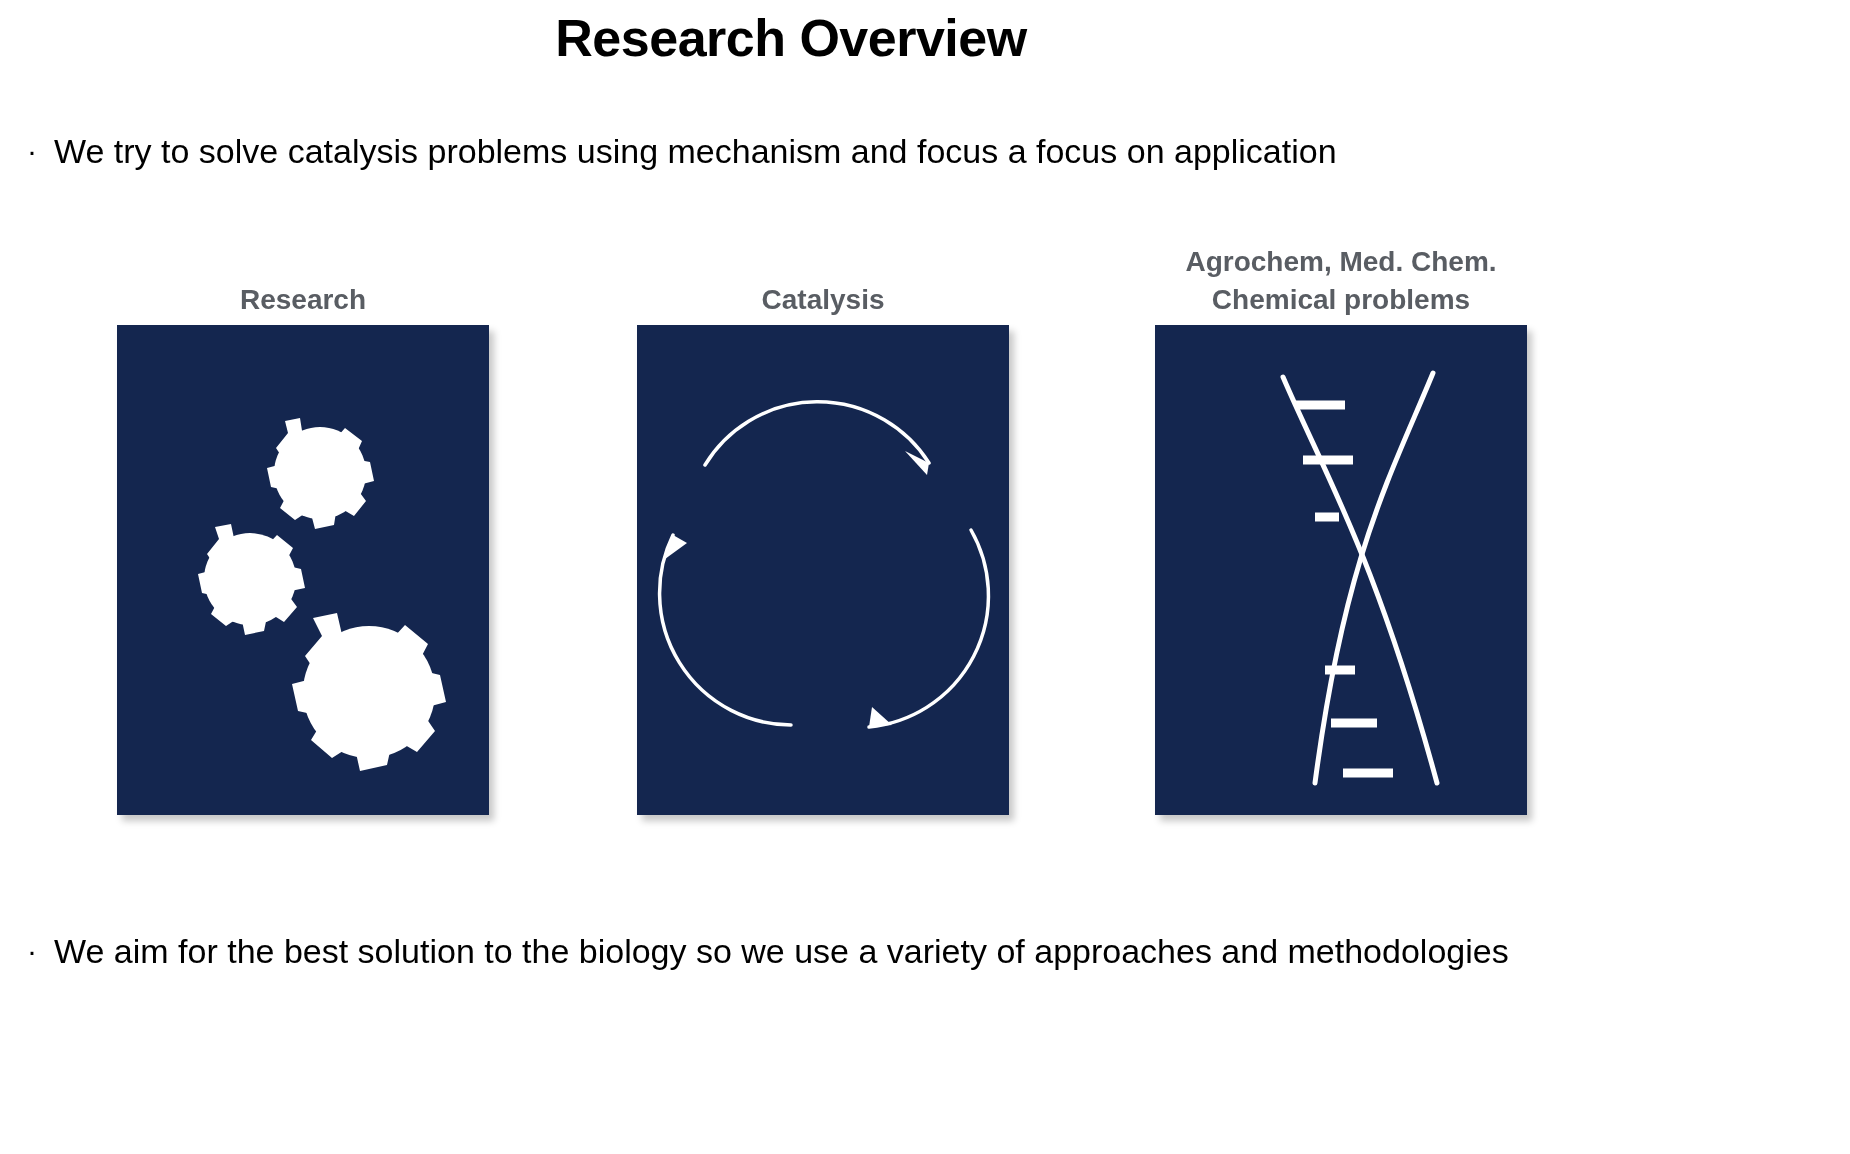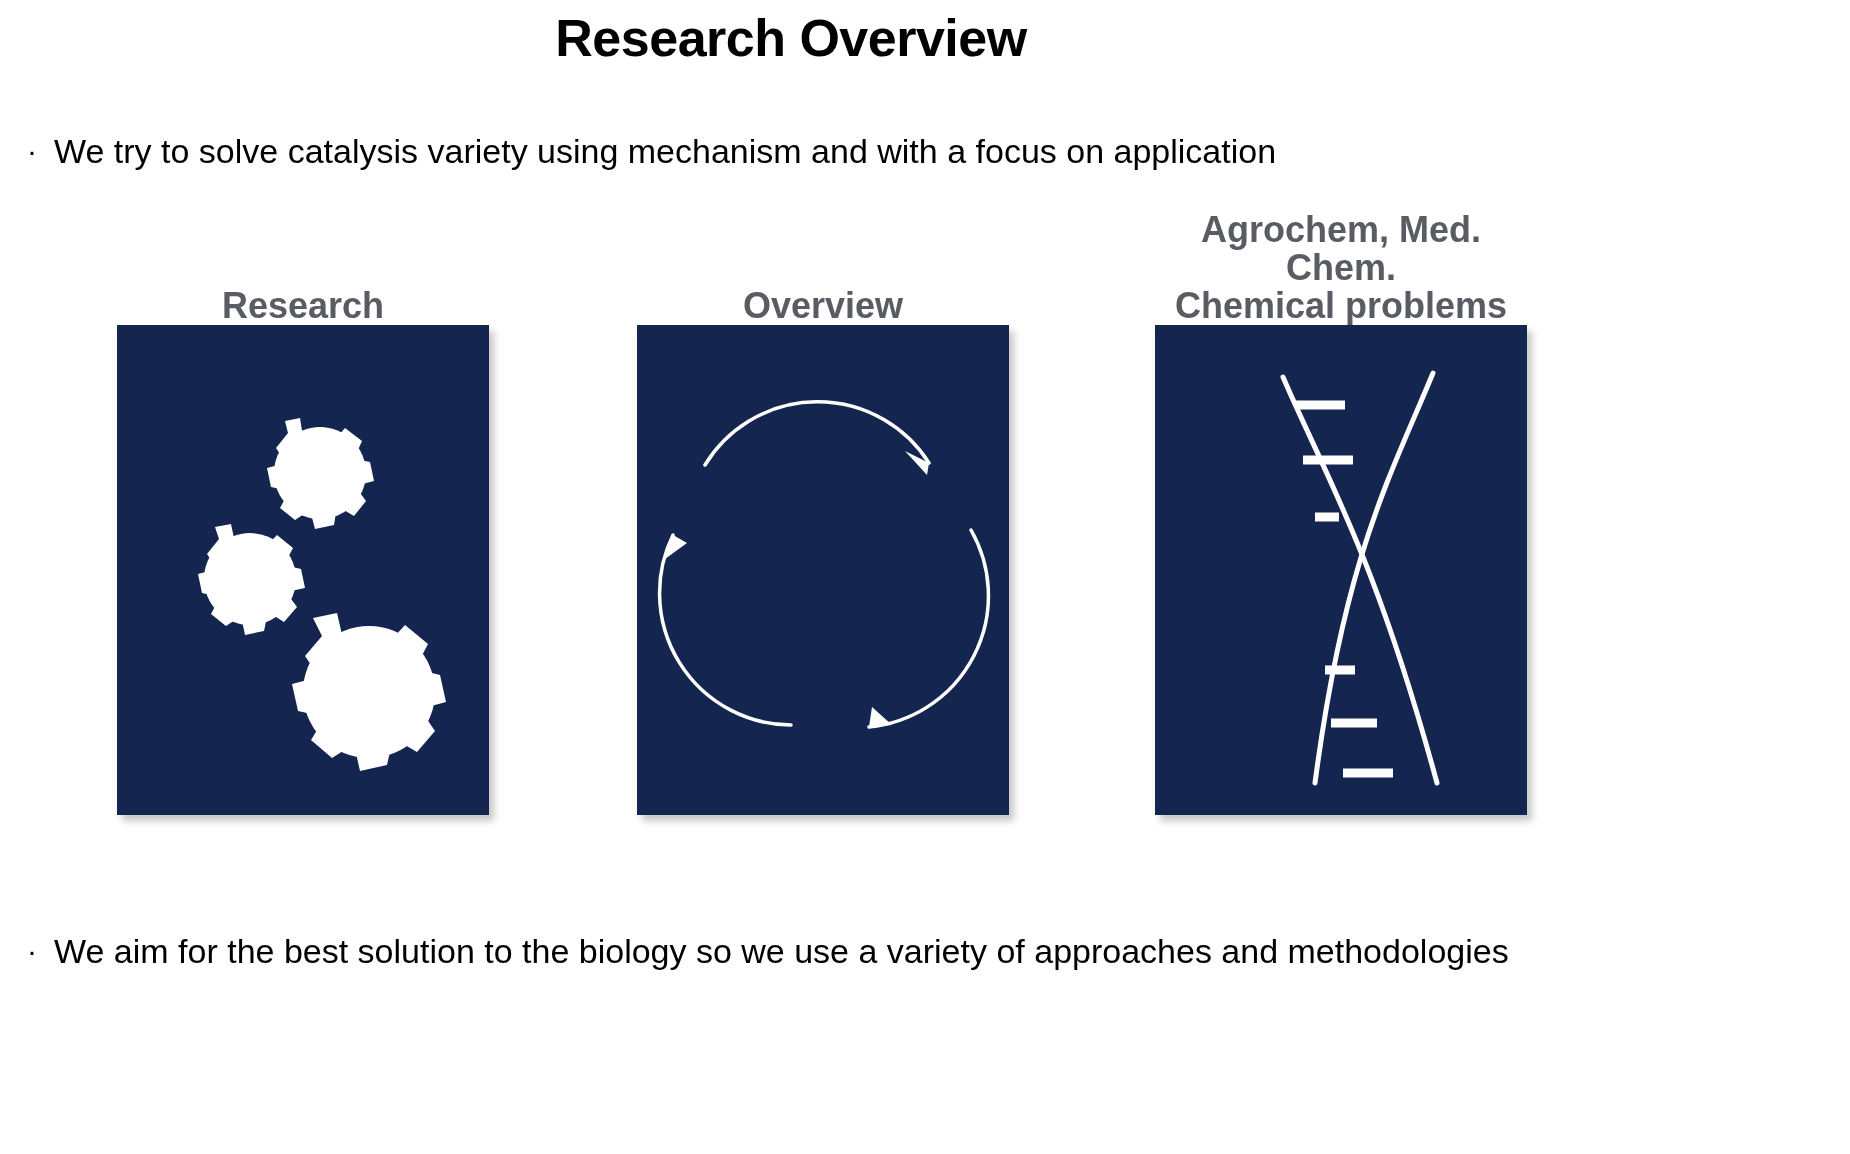--- a/index.html
+++ b/index.html
@@ -74,30 +74,30 @@
     position: absolute;
     top: 0;
     width: 372px;
   }
   .panel-1 { left: 117px; }
   .panel-2 { left: 637px; }
   .panel-3 { left: 1155px; }
 
   .panel-heading {
     text-align: center;
-    font-size: 36px;
+    font-size: 28px;
     font-weight: bold;
     color: #595d63;
     line-height: 38px;
     font-family: "Liberation Sans", sans-serif;
     height: 100px;
     display: flex;
     flex-direction: column;
     justify-content: flex-end;
-    padding-bottom: 0;
+    padding-bottom: 6px;
     box-sizing: border-box;
   }
   .panel-heading .line2 { display: block; }
 
   .panel-art {
     position: relative;
     width: 372px;
     height: 490px;
     background: #14264f;
     box-shadow: 5px 6px 7px rgba(0,0,0,0.22);
@@ -110,21 +110,21 @@
 </style>
 </head>
 <body>
 
 <div class="slide">
 
   <div class="slide-title">Research Overview</div>
 
   <div class="bullet-row top">
     <div class="bullet-mark">·</div>
-    <div class="bullet-text">We try to solve catalysis variety using mechanism and with a focus on application</div>
+    <div class="bullet-text">We try to solve catalysis problems using mechanism and focus a focus on application</div>
   </div>
 
   <div class="panels">
 
     <div class="panel panel-1">
       <div class="panel-heading">
         <span>Research</span>
       </div>
       <div class="panel-art">
         <svg viewBox="0 0 372 490" xmlns="http://www.w3.org/2000/svg">
@@ -174,21 +174,21 @@
                      L175 359 L202 352
                      L188 331 L205 311 Z"></path>
             <circle cx="252" cy="367" r="66"></circle>
           </g>
         </svg>
       </div>
     </div>
 
     <div class="panel panel-2">
       <div class="panel-heading">
-        <span>Overview</span>
+        <span>Catalysis</span>
       </div>
       <div class="panel-art">
         <svg viewBox="0 0 372 490" xmlns="http://www.w3.org/2000/svg">
           <g fill="none" stroke="#ffffff" stroke-width="3.5" stroke-linecap="round">
 
             <path d="M68 140 A 132 132 0 0 1 292 138"></path>
 
             <path d="M334 205 A 132 132 0 0 1 232 402"></path>
 
             <path d="M154 400 A 132 132 0 0 1 36 210"></path>

